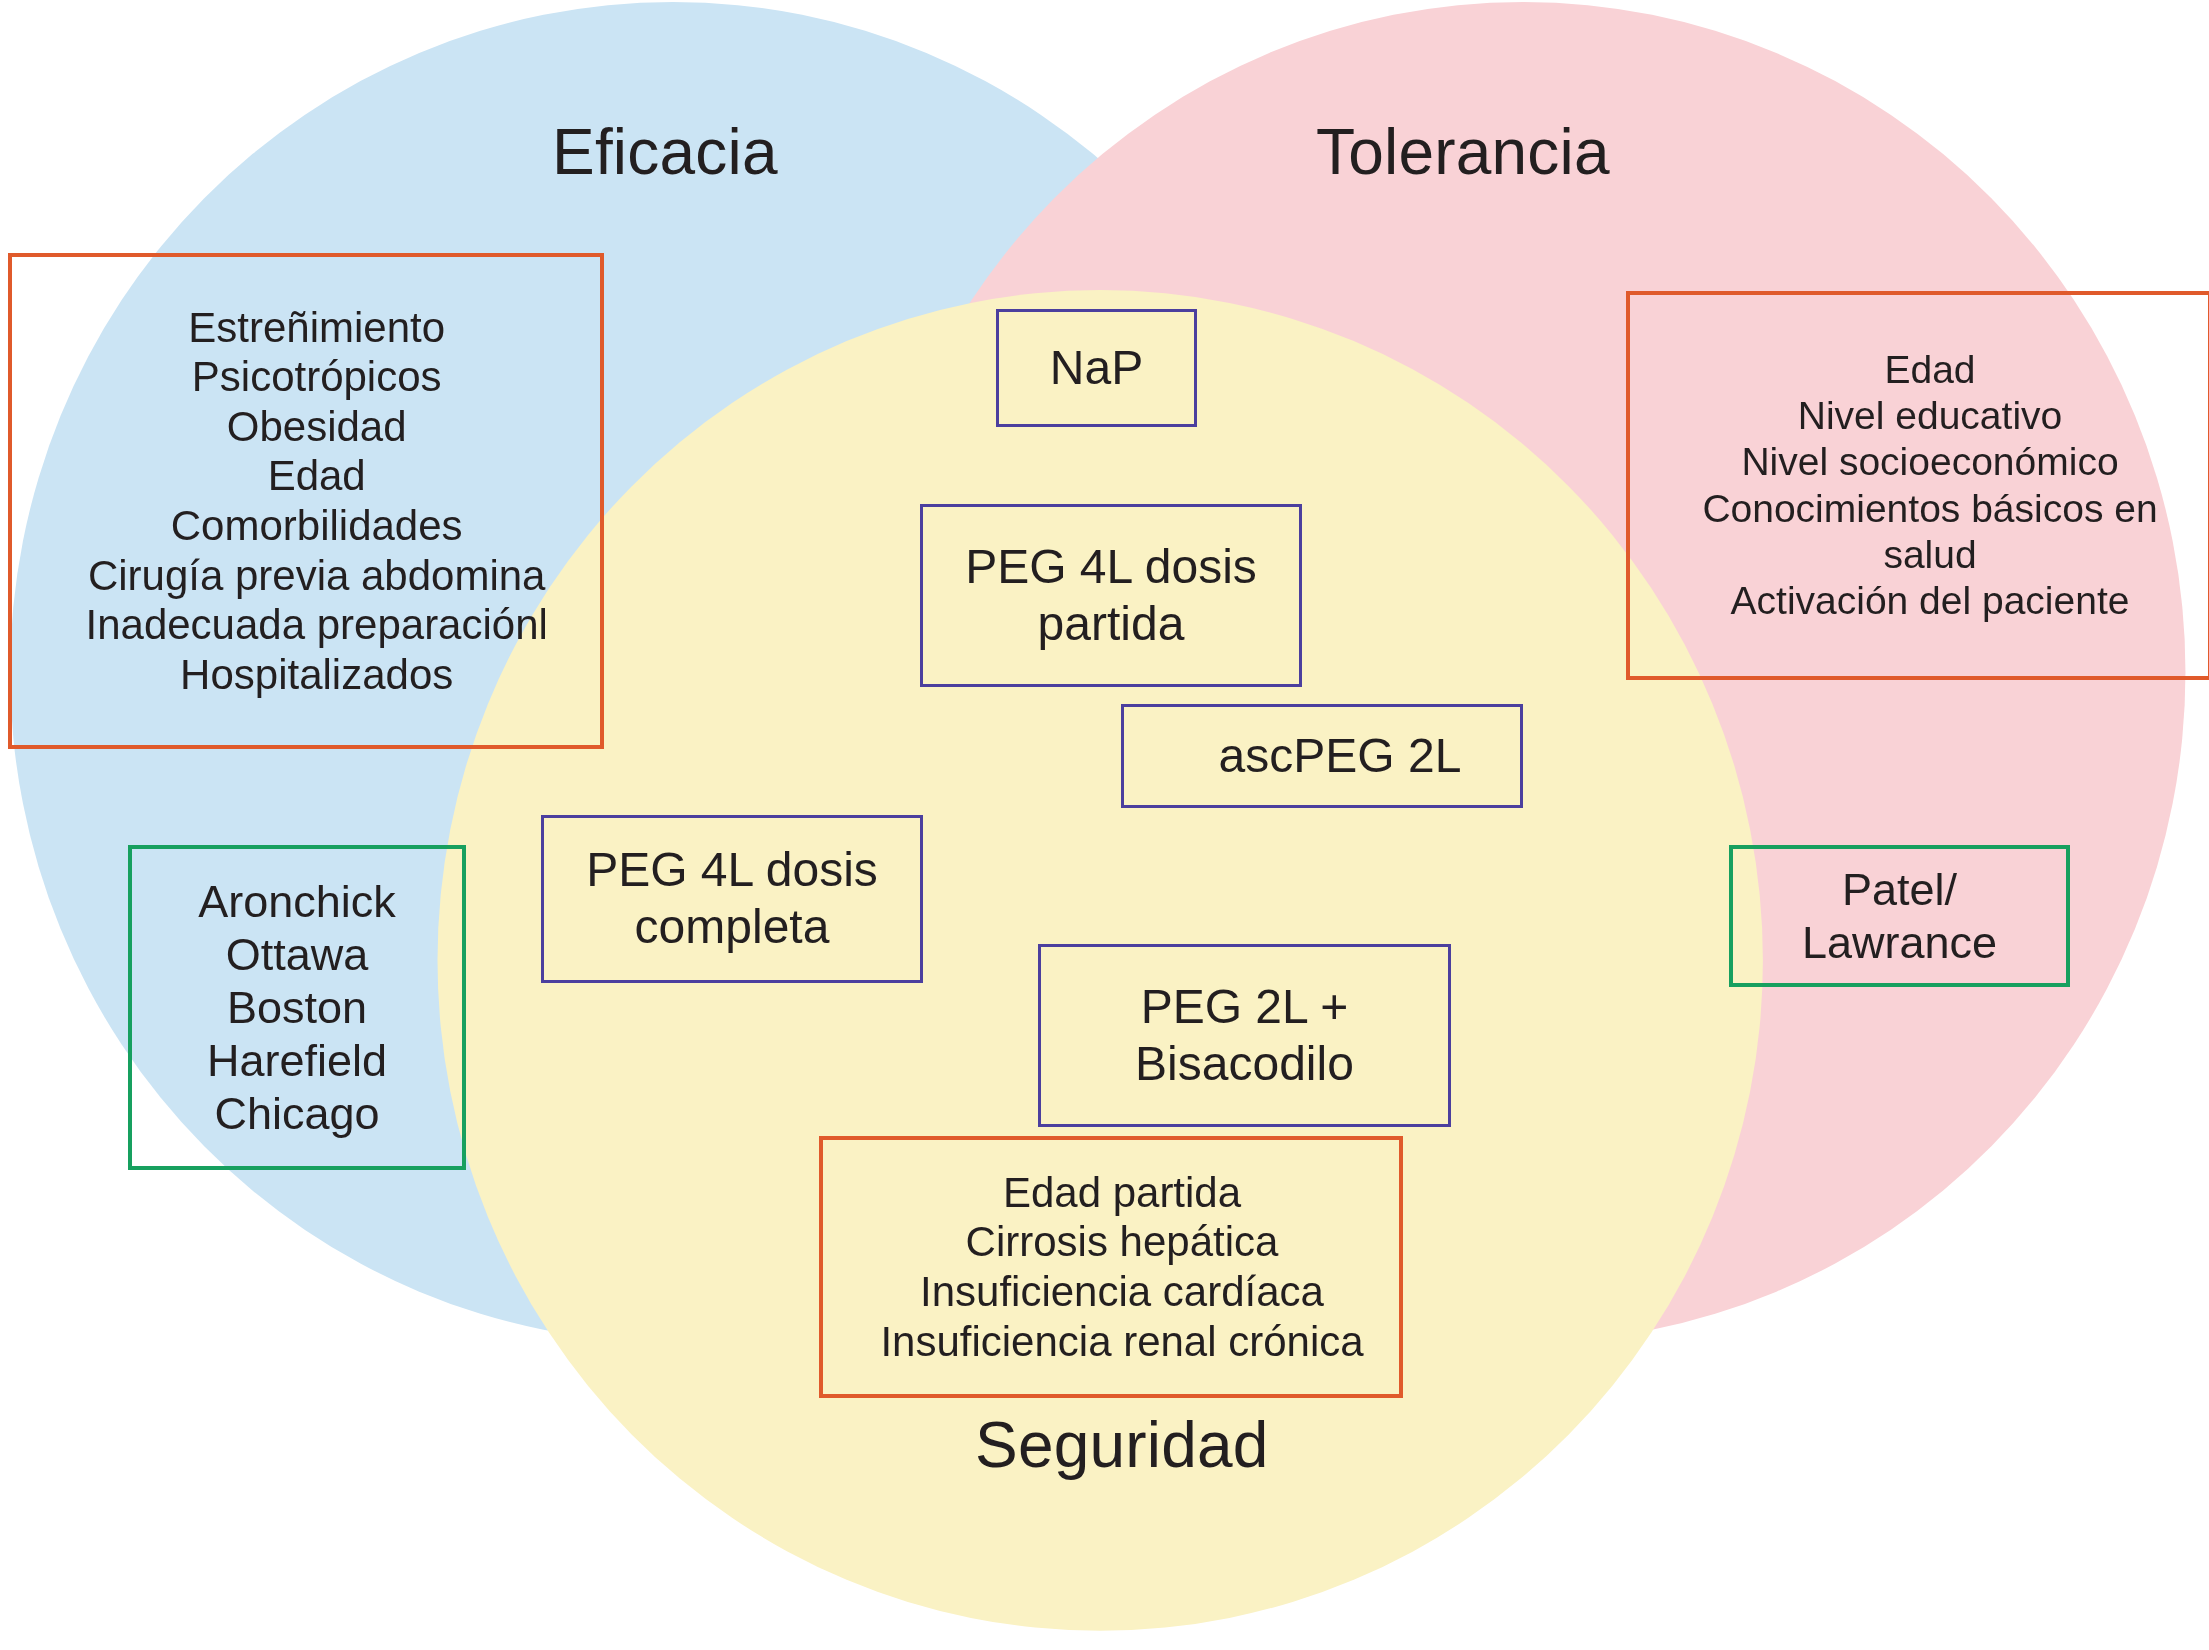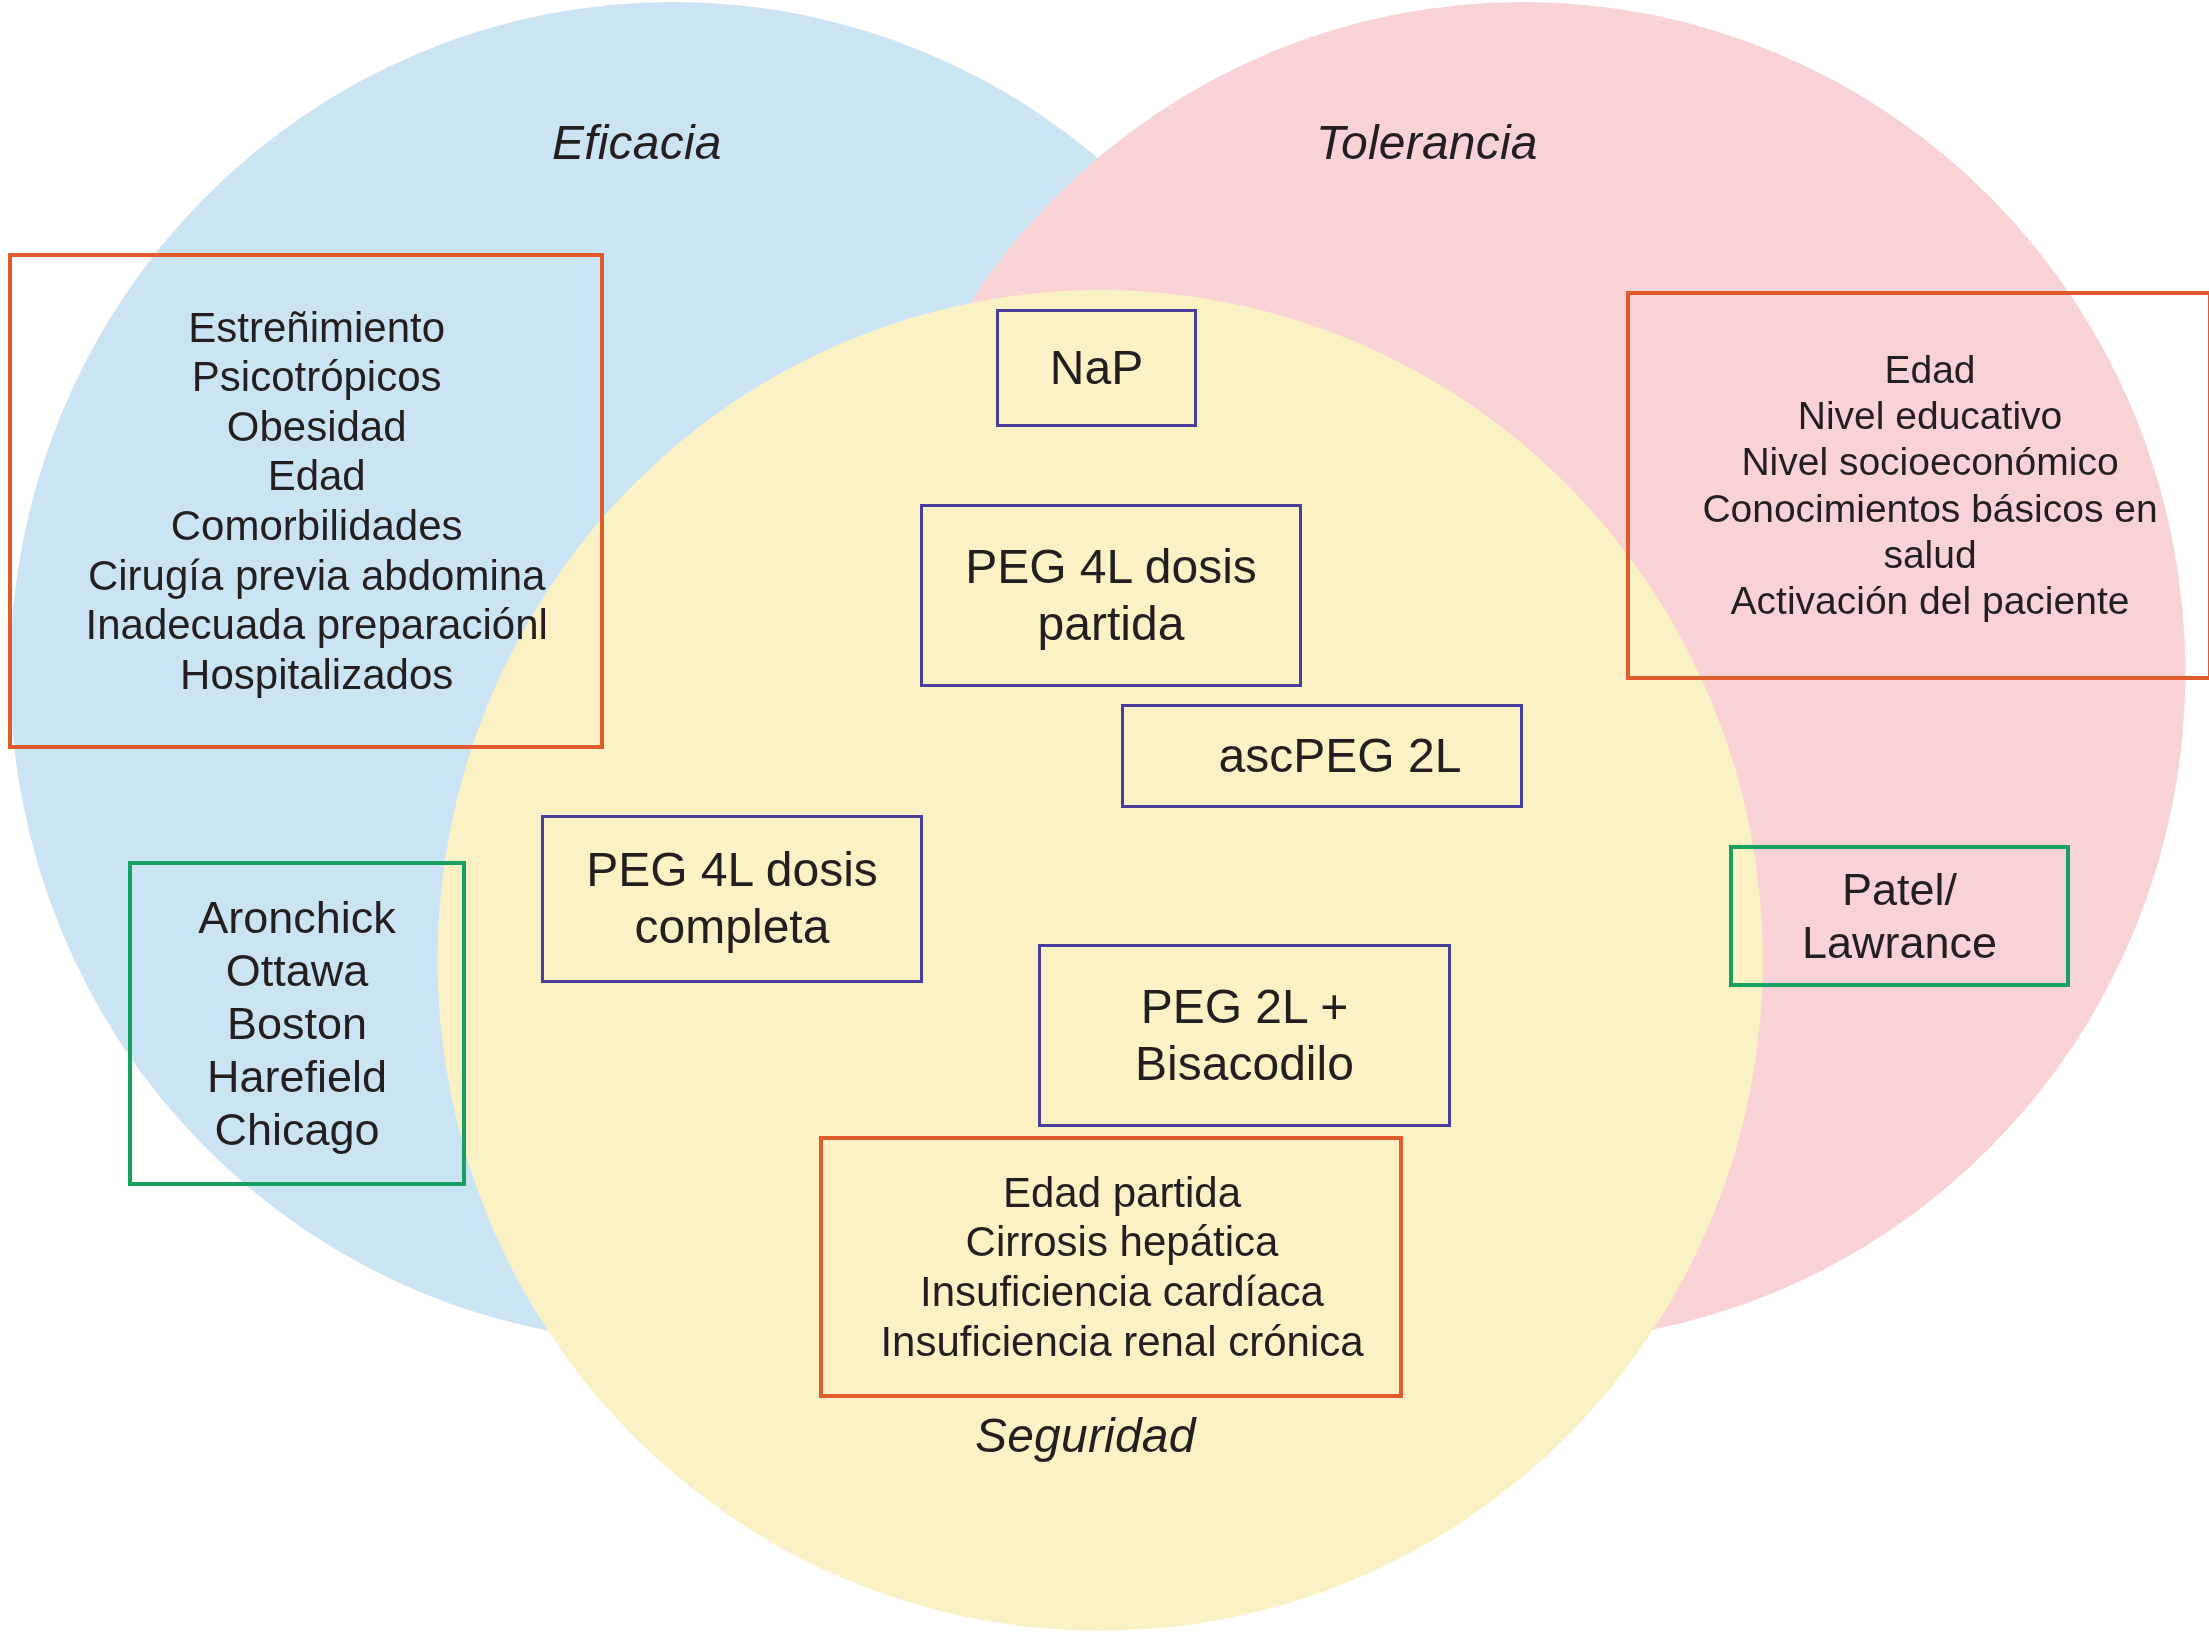--- a/index.html
+++ b/index.html
@@ -23,25 +23,24 @@
   .venn-layer {
     position: absolute;
     inset: 0;
     width: 2210px;
     height: 1650px;
   }
 
   
   .circle-title {
     position: absolute;
-    font-size: 48px;
+    font-size: 64px;
     letter-spacing: 0.2px;
     color: #231f20;
     white-space: nowrap;
-    font-style: italic;
   }
   #title-eficacia  { left: 552px;  top: 115px; }
   #title-tolerancia{ left: 1316px; top: 115px; }
   #title-seguridad { left: 975px; top: 1408px; }
 
   
   .box {
     position: absolute;
     box-sizing: border-box;
     display: flex;
@@ -66,21 +65,20 @@
   #box-tolerancia-factors {
     left: 1626px; top: 291px; width: 586px; height: 389px;
     font-size: 39px;
   }
   #box-tolerancia-factors .line { white-space: normal; }
 
   
   #box-scores-left {
     left: 128px; top: 845px; width: 338px; height: 325px;
     font-size: 45px;
-    margin-top: 16px;
   }
   
   #box-scores-right {
     left: 1729px; top: 845px; width: 341px; height: 142px;
     font-size: 45px;
   }
 
   
   #box-safety-factors {
     left: 819px; top: 1136px; width: 584px; height: 262px;

